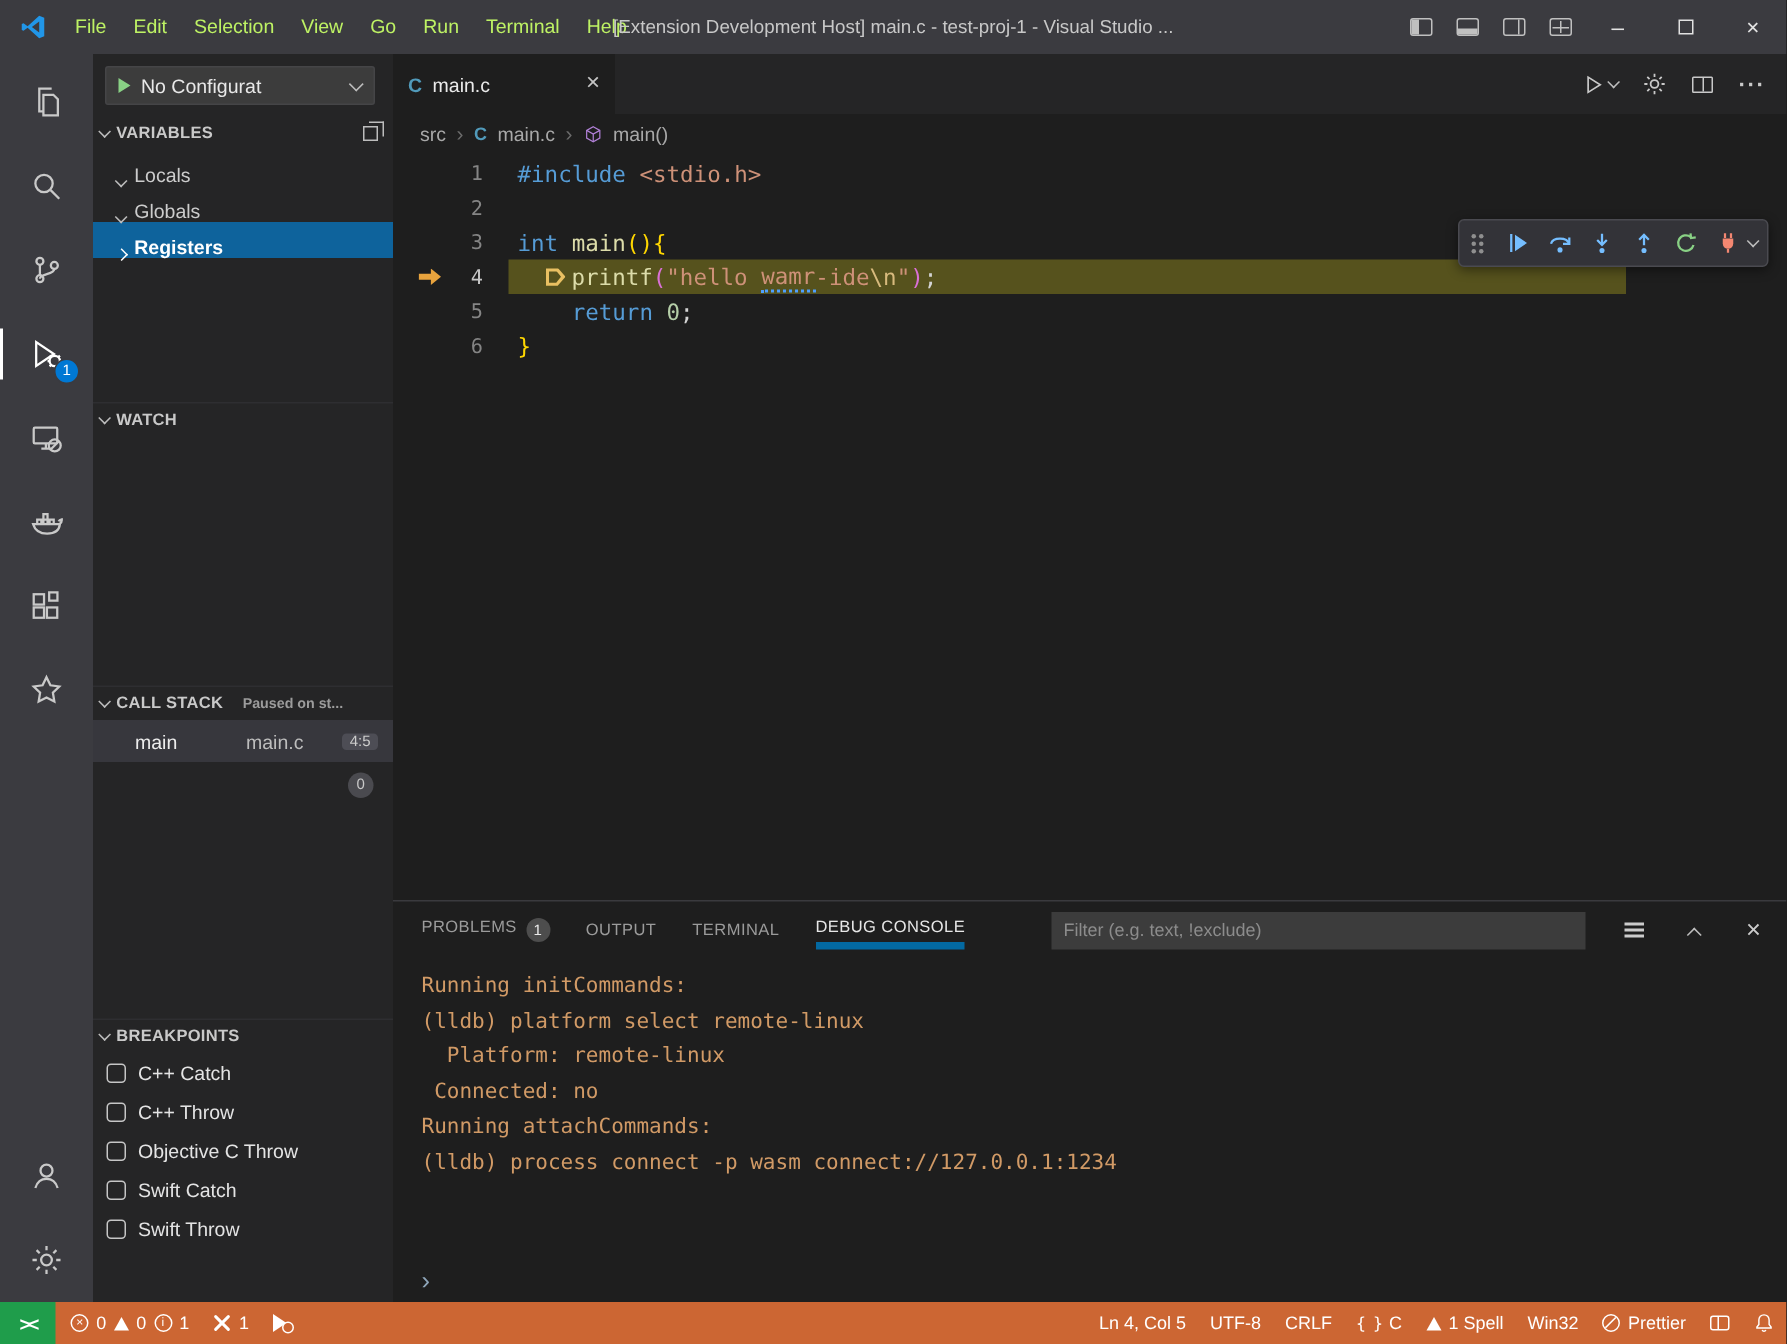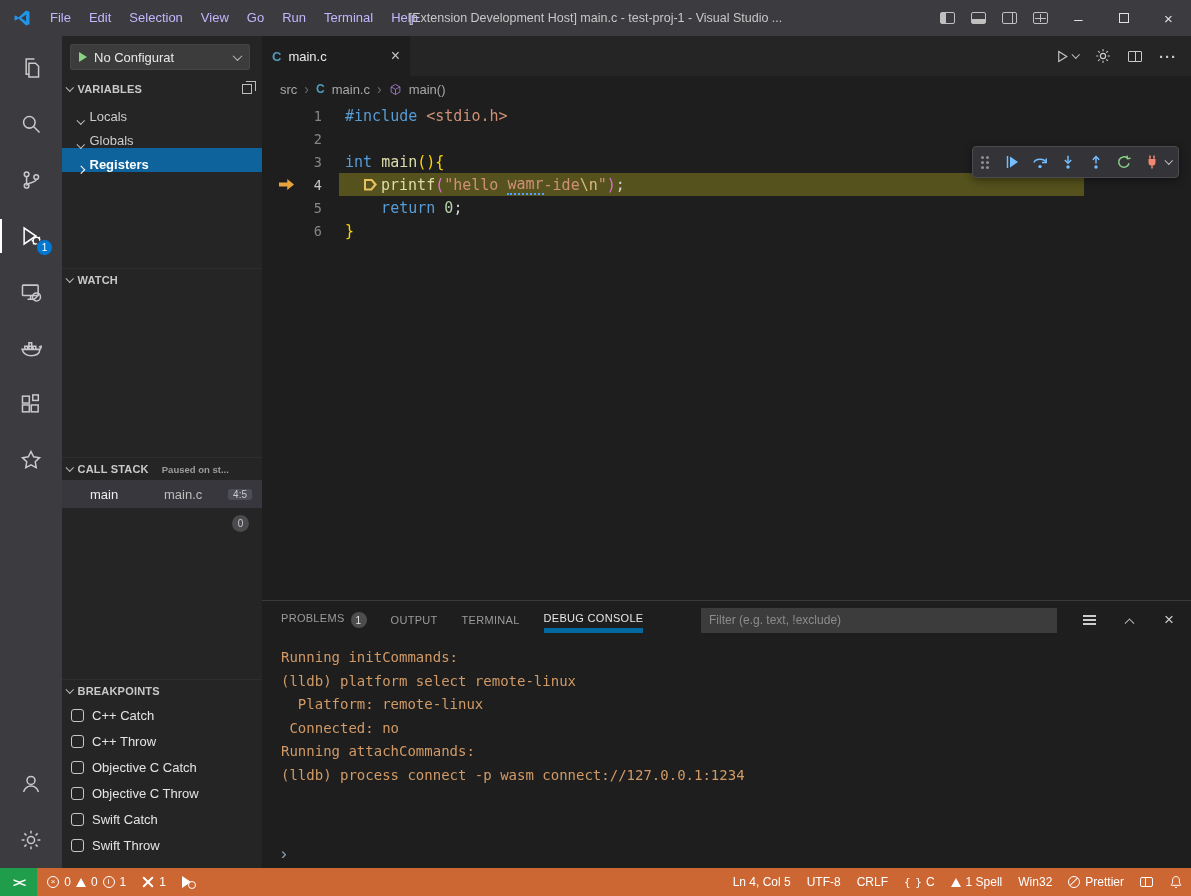--- a/index.html
+++ b/index.html
@@ -4,21 +4,21 @@
 <style>
 *{box-sizing:border-box;margin:0;padding:0}
 html,body{width:1191px;height:896px;overflow:hidden}
 body{background:#1E1E1E;font-family:"Liberation Sans",sans-serif;font-size:13px;color:#CCC;position:relative}
 svg{display:block}
 
 
 .titlebar{height:36px;background:#3B3B40;display:flex;align-items:center;position:relative}
 .logo{margin:0 10px 0 13px;display:flex}
 .menus{display:flex;height:100%}
-.menu-item{padding:0 9px;line-height:36px;font-size:13px;color:#c4b5fd;cursor:default}
+.menu-item{padding:0 9px;line-height:36px;font-size:13px;color:#bef264;cursor:default}
 .title-text{position:absolute;left:50%;transform:translateX(-50%);line-height:36px;font-size:12.5px;color:#C8C8C8;white-space:nowrap}
 .tb-right{margin-left:auto;display:flex;align-items:center;height:100%}
 .lay-ic{width:15px;height:12px;border:1px solid #C0C0C0;border-radius:2px;position:relative;margin:0 8px;display:inline-block}
 .lay-ic i{position:absolute}
 .l1 i{left:0;top:0;bottom:0;width:5px;background:#C0C0C0}
 .l2 i{left:0;right:0;bottom:0;height:4px;background:#C0C0C0}
 .l3 i{right:0;top:0;bottom:0;width:4px;border-left:1px solid #C0C0C0}
 .l4 i{inset:1px;background:linear-gradient(#C0C0C0,#C0C0C0) 50% 0/1px 100% no-repeat,linear-gradient(#C0C0C0,#C0C0C0) 0 50%/100% 1px no-repeat}
 .win-btn{width:45px;height:36px;display:flex;align-items:center;justify-content:center;font-size:15px;color:#E2E2E2}
 .maxbox{width:10px;height:10px;border:1px solid #E2E2E2;display:inline-block}
@@ -328,24 +328,20 @@
           <div class="bp-row">
             <span class="cb"></span>
             <span class="bp-label">C++ Catch</span>
           </div>
 
           <div class="bp-row">
             <span class="cb"></span>
             <span class="bp-label">C++ Throw</span>
           </div>
 
-          <div class="bp-row">
-            <span class="cb"></span>
-            <span class="bp-label">Objective C Catch</span>
-          </div>
 
           <div class="bp-row">
             <span class="cb"></span>
             <span class="bp-label">Objective C Throw</span>
           </div>
 
           <div class="bp-row">
             <span class="cb"></span>
             <span class="bp-label">Swift Catch</span>
           </div>

